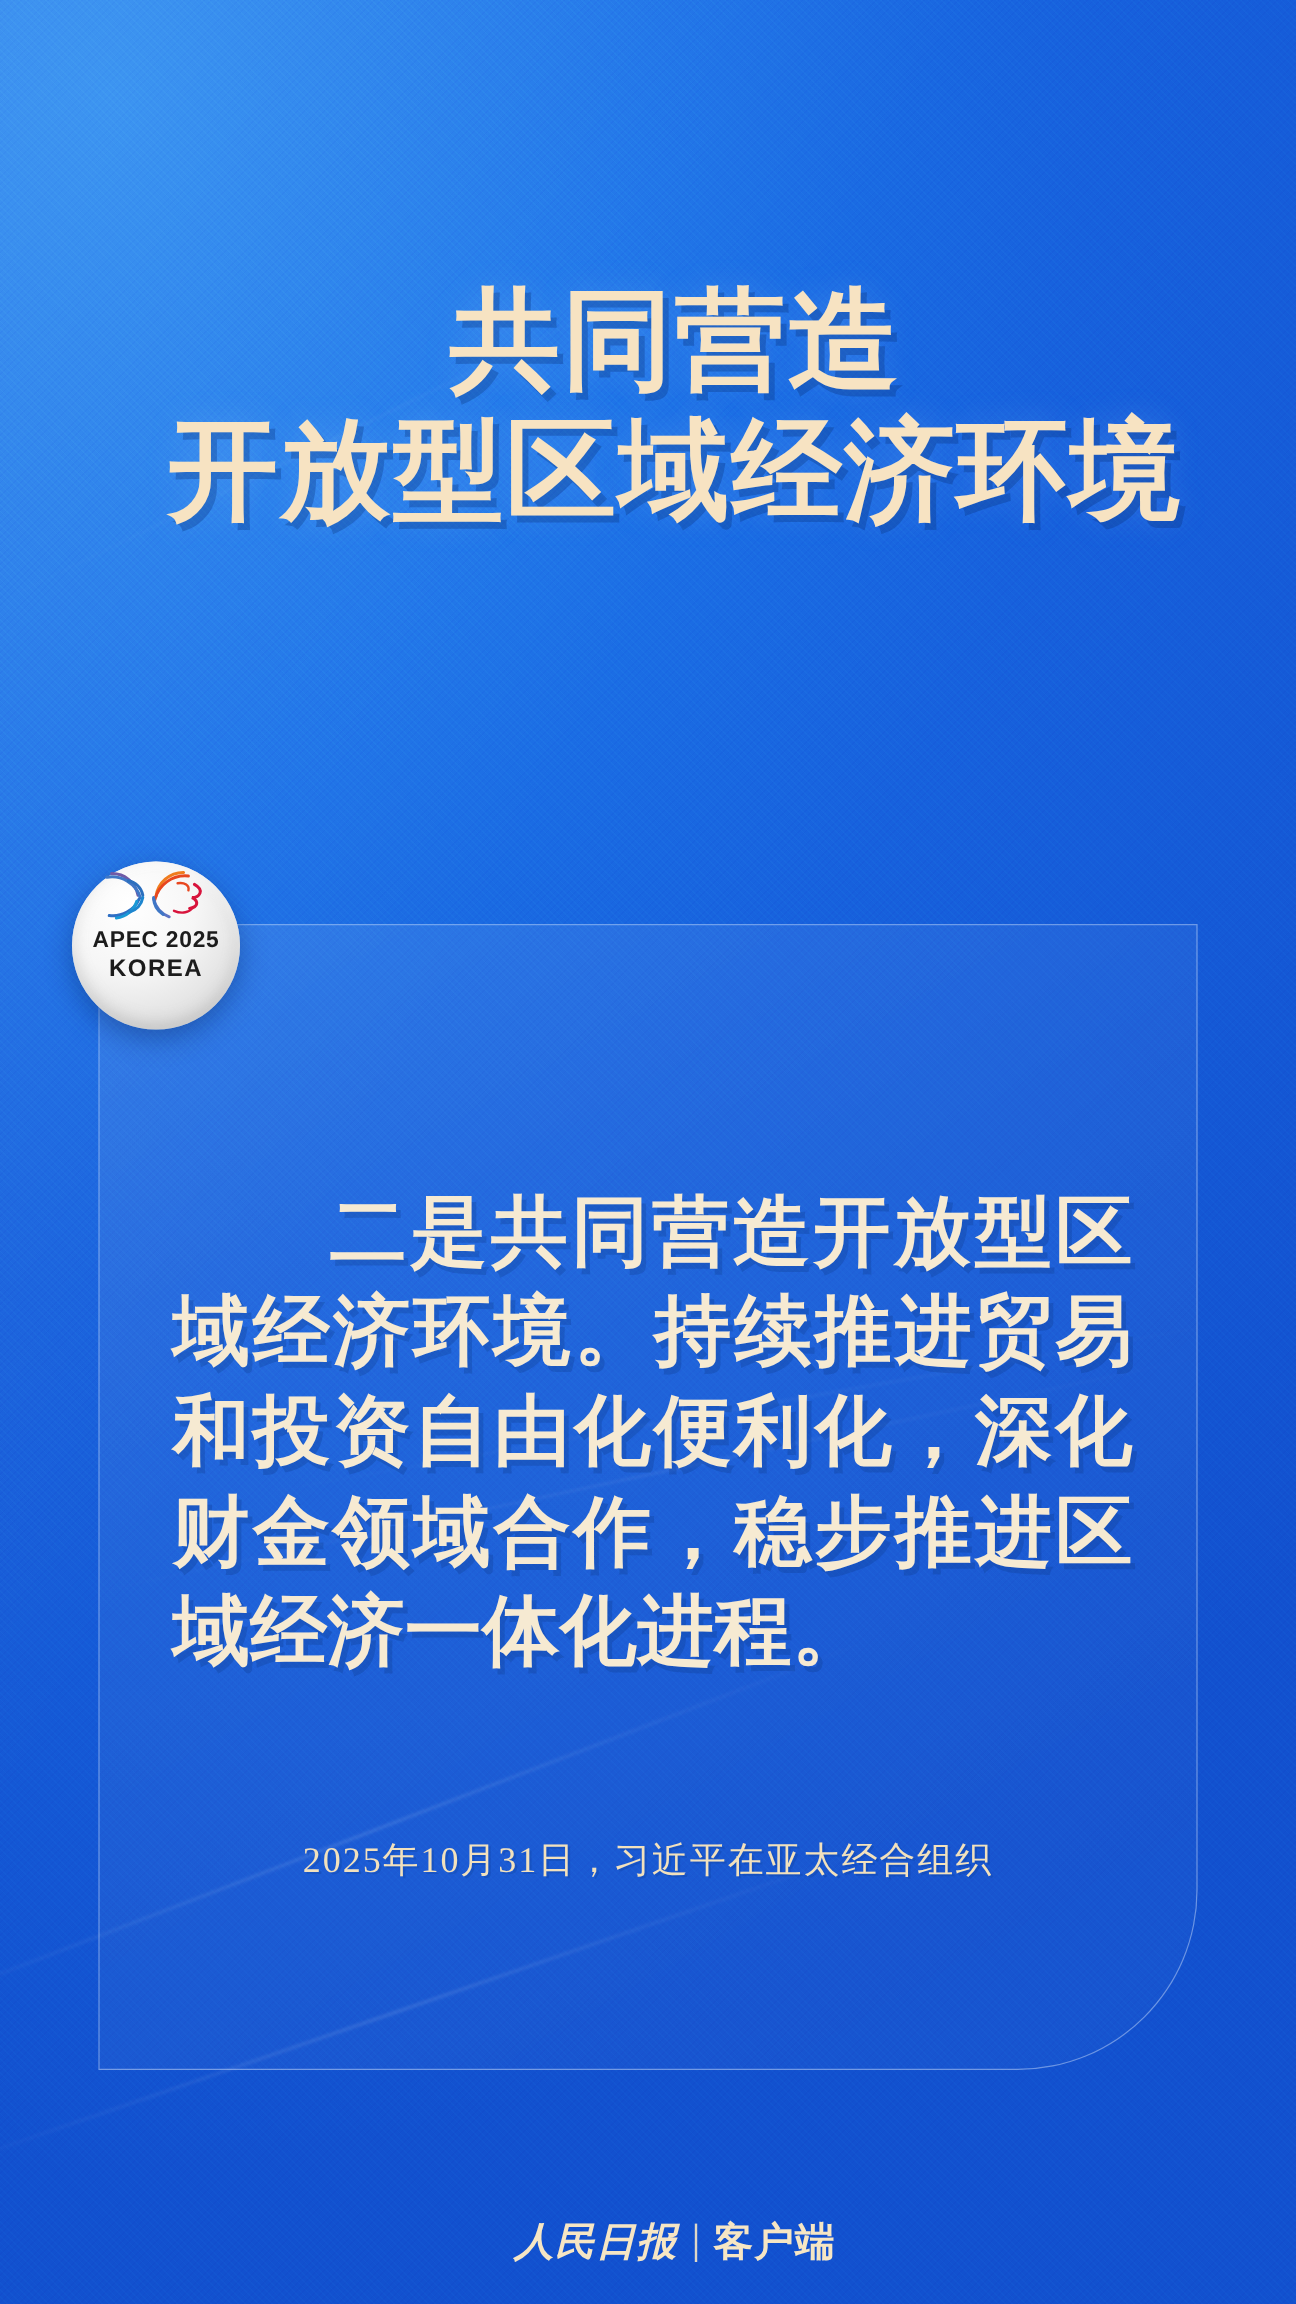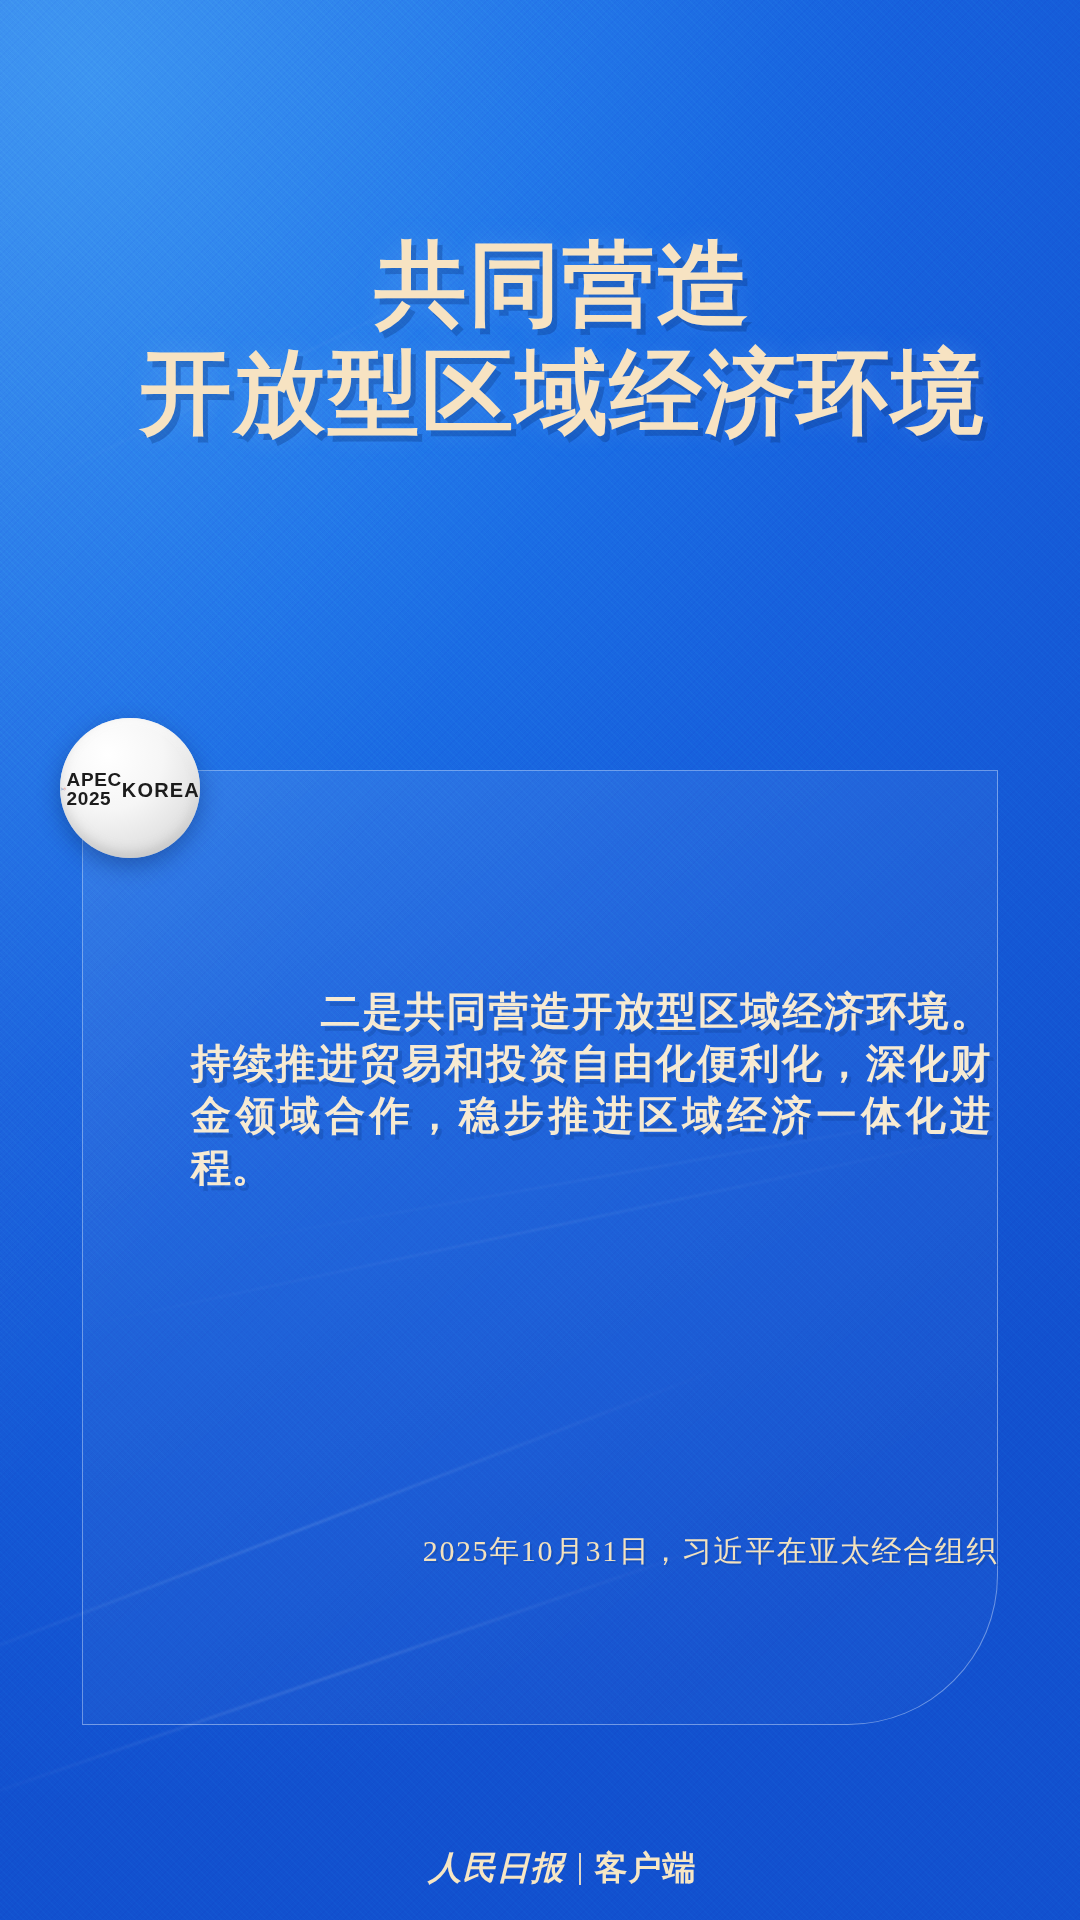--- a/index.html
+++ b/index.html
@@ -53,46 +53,45 @@
     border:1.5px solid rgba(226,238,255,.42);
     border-radius:0 0 150px 0;
     box-sizing:border-box;
   }
 
   
   .badge{
     position:absolute;left:60px;top:718px;width:140px;height:140px;border-radius:50%;
     background:radial-gradient(circle at 34% 26%, #ffffff 0%, #f6f6f6 40%, #e2e2e2 72%, #cfcfcf 100%);
     box-shadow:0 8px 22px rgba(5,35,95,.38), inset 0 -5px 12px rgba(150,150,150,.38), inset 0 4px 8px rgba(255,255,255,.9);
-    display:flex;flex-direction:row;align-items:center;justify-content:center;
+    display:flex;flex-direction:column;align-items:center;
   }
   .badge .mark{width:104px;height:52px;margin-top:2px;}
   .badge .t1{
     font-size:19px;font-weight:700;color:#1c1c1c;letter-spacing:.6px;
     line-height:1;margin-top:2px;font-family:"Liberation Sans",sans-serif;
   }
   .badge .t2{
     font-size:20px;font-weight:700;color:#1c1c1c;letter-spacing:1.2px;
     line-height:1;margin-top:4px;font-family:"Liberation Sans",sans-serif;
   }
 
   
   .body{
     position:absolute;left:144px;top:985px;width:800px;
-    color:#f6ead2;font-weight:700;font-size:40px;line-height:1.30;
+    color:#f6ead2;font-weight:700;font-size:64px;line-height:1.30;
     letter-spacing:.5px;text-align:justify;
     text-shadow:4px 5px 0 rgba(10,55,130,.26);
     font-family:Liberation Sans, sans-serif;
-    margin-left:47px;
   }
   .body .indent{display:inline-block;width:128px;}
 
   
   .attrib{
-    position:absolute;left:82px;width:916px;top:1528px;text-align:right;
+    position:absolute;left:82px;width:916px;top:1528px;text-align:center;
     color:#f2e1bd;font-size:30px;line-height:1.50;letter-spacing:1.6px;
     font-family:"Liberation Serif","DejaVu Serif",serif;
     text-shadow:2px 2px 0 rgba(10,55,130,.22);
   }
   .attrib div{display:block;}
 
   
   .footer{
     position:absolute;left:0;right:0;top:1846px;text-align:center;
     display:flex;align-items:center;justify-content:center;gap:14px;

